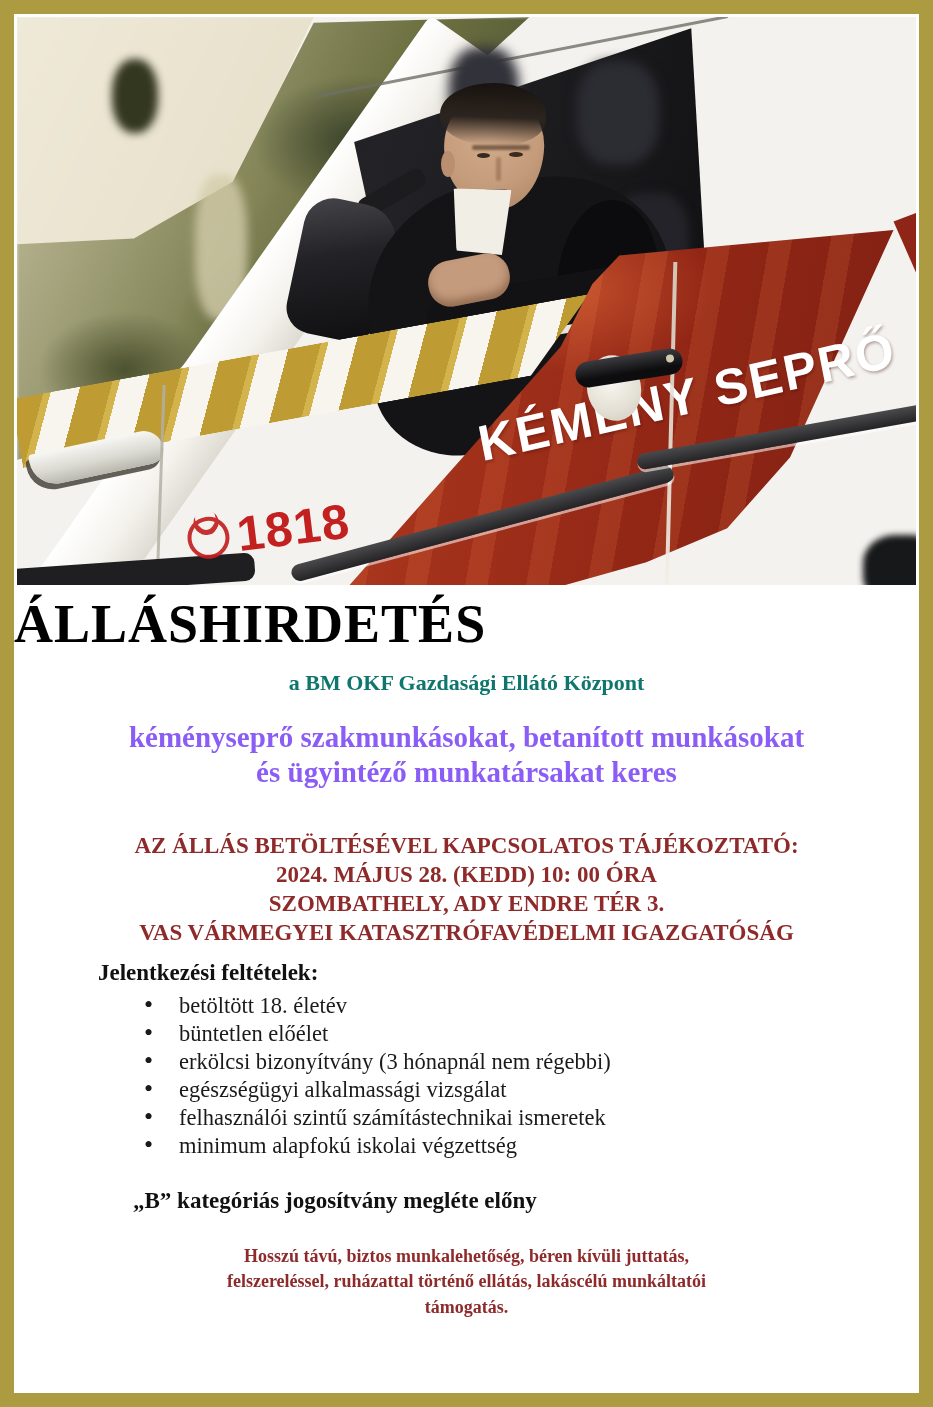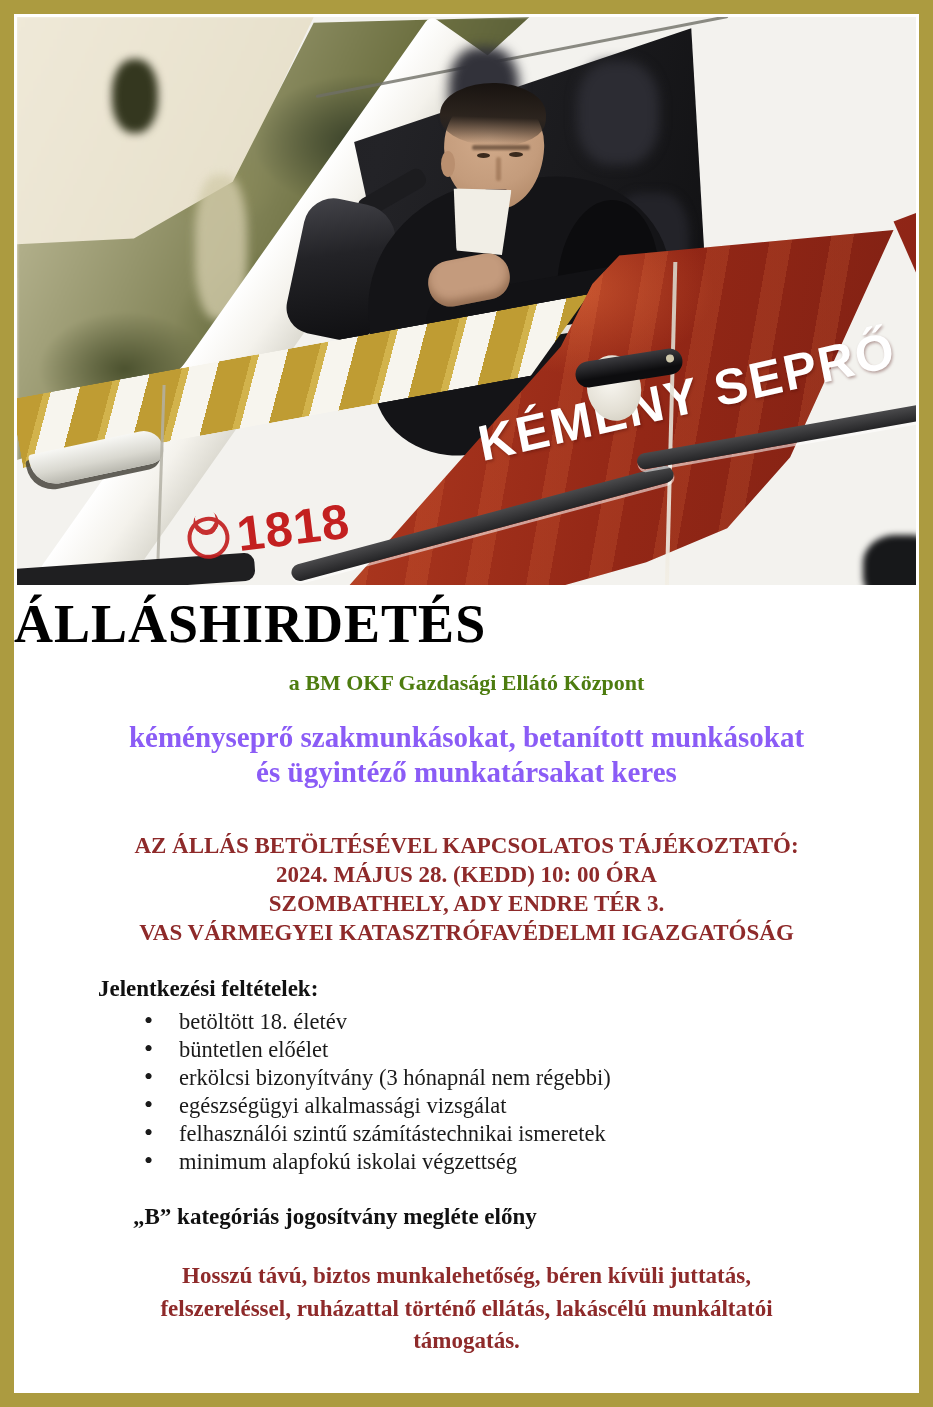--- a/index.html
+++ b/index.html
@@ -166,29 +166,29 @@
     font-family:"Liberation Sans","DejaVu Sans",sans-serif;
     font-weight:700;font-size:49px;line-height:1;color:#c32020;
     letter-spacing:1px;
   }
   
   .doc-title{
     margin:10px 0 0;text-align:left;
     font-size:54px;font-weight:700;line-height:1.1;color:#000;
     letter-spacing:1px;
   }
-  .doc-subtitle{margin-top:16px;text-align:center;font-size:22px;font-weight:700;color:#4d7c0f;}
+  .doc-subtitle{margin-top:16px;text-align:center;font-size:22px;font-weight:700;color:#0f766e;}
   .position-heading{margin-top:24px;text-align:center;font-size:29px;font-weight:700;line-height:1.2;color:#8b5cf6;}
   .info-block{margin-top:42px;text-align:center;font-size:23px;font-weight:700;line-height:1.26;color:#8e2a2a;}
-  .req-heading{margin-top:28px;padding-left:84px;font-size:23px;font-weight:700;color:#111;}
+  .req-heading{margin-top:12px;padding-left:84px;font-size:23px;font-weight:700;color:#111;}
   .req-list{margin:6px 0 0;padding:0 0 0 130px;list-style:none;font-size:22.5px;line-height:28px;color:#1a1a1a;}
   .req-list li{position:relative;padding-left:35px;}
   .req-list li::before{content:"\2022";position:absolute;left:0;top:-1px;font-size:26px;}
   .advantage-line{margin-top:28px;padding-left:84px;font-size:23px;font-weight:700;color:#111;margin-left:35px;}
-  .benefits-block{margin:30px auto 0;width:740px;text-align:center;font-size:23px;font-weight:700;line-height:1.42;color:#8e2a2a;}
+  .benefits-block{margin:30px auto 0;width:740px;text-align:center;font-size:18px;font-weight:700;line-height:1.42;color:#8e2a2a;}
 </style>
 </head>
 <body>
 
 <div class="page">
 
   <div class="photo">
     <div class="tent"></div>
     <div class="glass"></div>
     <div class="glass-figure-dark"></div>

